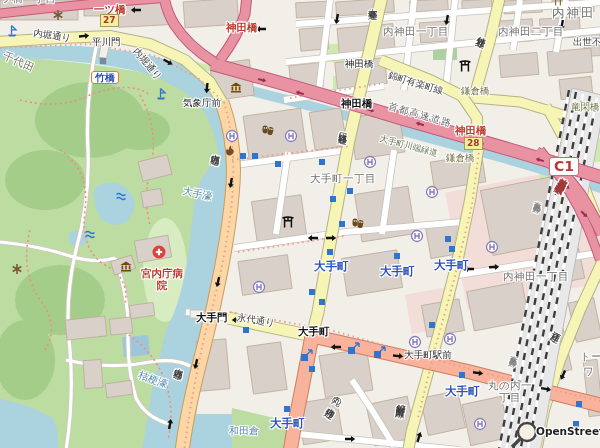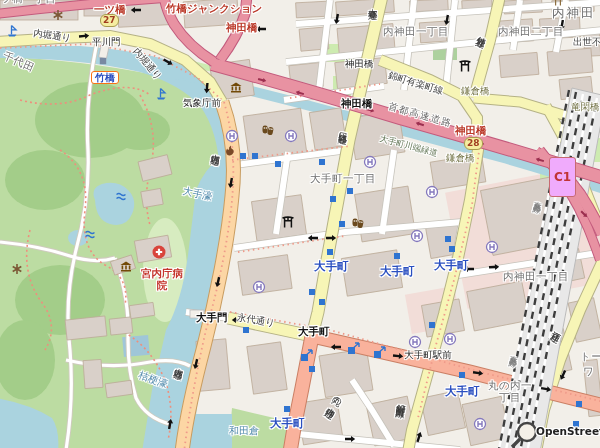--- a/index.html
+++ b/index.html
@@ -24,23 +24,23 @@
   .jct-b{font-size:10.5px;color:#111;font-weight:600}
   .bridge{font-size:9.5px;color:#6f6f40}
   .hosp{font-size:10.5px;font-weight:bold;color:#c4352c;width:48px;text-align:center;white-space:normal}
   .hwy{font-size:9.5px;color:#666;letter-spacing:1.5px}
   .red-v{font-size:9px;font-weight:bold;color:#a23939}
   .rail{font-size:8px;color:#7d7d7d}
   .attr{font-size:10.5px;color:#222;font-weight:bold}
   .wrap48{width:48px;text-align:center;white-space:normal}
   .vert{writing-mode:vertical-rl;text-orientation:upright;letter-spacing:1px}
   .shield{position:absolute;font-family:"DejaVu Sans",sans-serif;font-weight:bold;line-height:1.2;
-          padding:0 2px;border-radius:6px;pointer-events:none}
+          padding:0 2px;border-radius:0;pointer-events:none}
   .sh-y{font-size:9px;background:#f5eda0;border:1px solid #a89b4f;color:#a03c20}
-  .sh-c1{font-size:12px;background:#f0abfc;border:1.5px solid #c76a72;color:#c03434;padding:12px 4px;border-radius:3px}
+  .sh-c1{font-size:14px;background:#ffffff;border:1.5px solid #c76a72;color:#c03434;padding:0 4px;border-radius:3px}
 </style>
 </head>
 <body>
 
 <div id="map">
 <svg width="600" height="448" viewBox="0 0 600 448">
   <defs>
     <g id="sym-arrow">
           <path d="M-5,1.2 L1,1.2 L1,3 L5.2,0 L1,-3 L1,-1.2 L-5,-1.2 Z" fill="#111"></path>
         </g>
@@ -405,21 +405,20 @@
         <use href="#sym-redarrow" xlink:href="#sym-redarrow" transform="translate(480,143) rotate(15)"></use>
         <use href="#sym-redarrow" xlink:href="#sym-redarrow" transform="translate(540,160) rotate(196)"></use>
         <use href="#sym-redarrow" xlink:href="#sym-redarrow" transform="translate(566,186) rotate(40)"></use>
         <use href="#sym-redarrow" xlink:href="#sym-redarrow" transform="translate(584,214) rotate(45)"></use>
       </g>
 </svg>
 
 <div id="labels">
       <div class="lbl place" style="left: -10px; top: -7px;">一ツ橋一丁目</div>
       <div class="lbl red" style="left: 94px; top: 4px;">一ツ橋</div>
-      <div class="lbl red" style="left: 166px; top: 3px;">竹橋ジャンクション</div>
       <div class="lbl red" style="left: 226px; top: 22px;">神田橋</div>
       <div class="lbl road" style="left: 34px; top: 28px; transform: rotate(8deg);">内堀通り</div>
       <div class="lbl jct" style="left: 92px; top: 37px;">平川門</div>
       <div class="lbl place" style="left: 6px; top: 50px; transform: rotate(24deg);">千代田</div>
       <div class="lbl road" style="left: 139px; top: 46px; transform: rotate(50deg);">内堀通り</div>
       <div class="lbl pill" style="left: 91px; top: 71px;">竹橋</div>
       <div class="lbl jct" style="left: 183px; top: 98px;">気象庁前</div>
       <div class="lbl road vert" style="left: 367px; top: 1px;">本郷通り</div>
       <div class="lbl place" style="left: 383px; top: 26px;">内神田一丁目</div>
       <div class="lbl place" style="left: 498px; top: 26px;">内神田二丁目</div>

